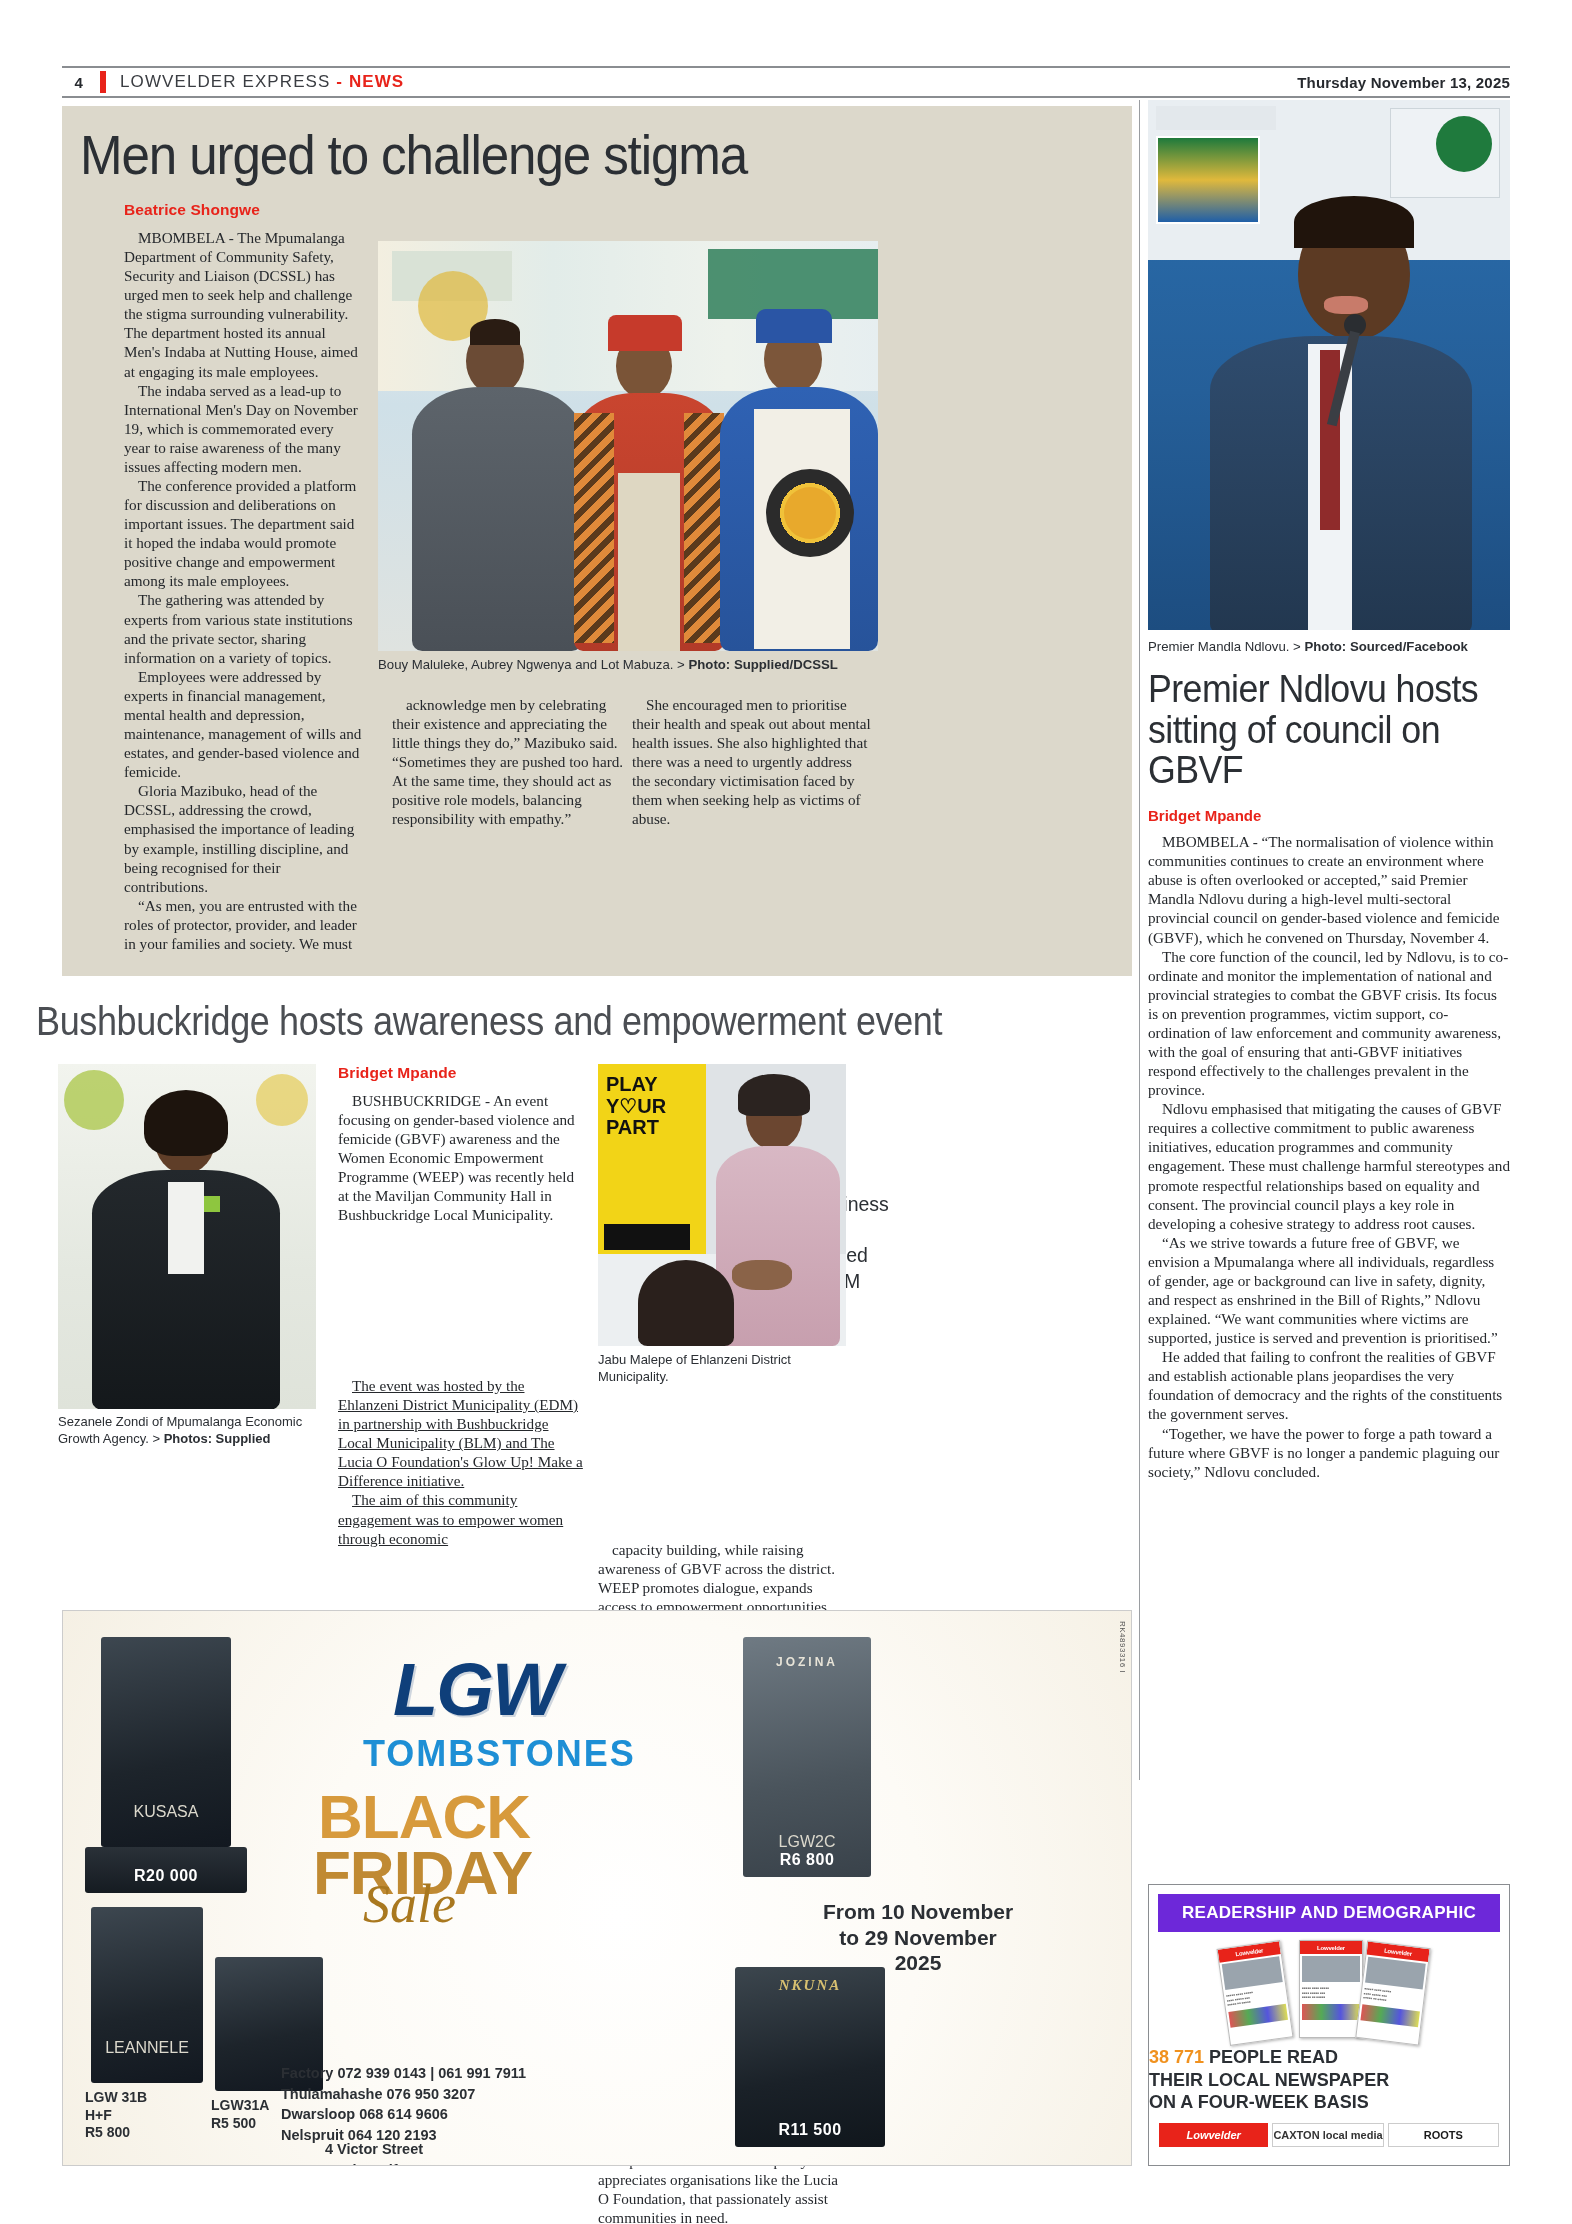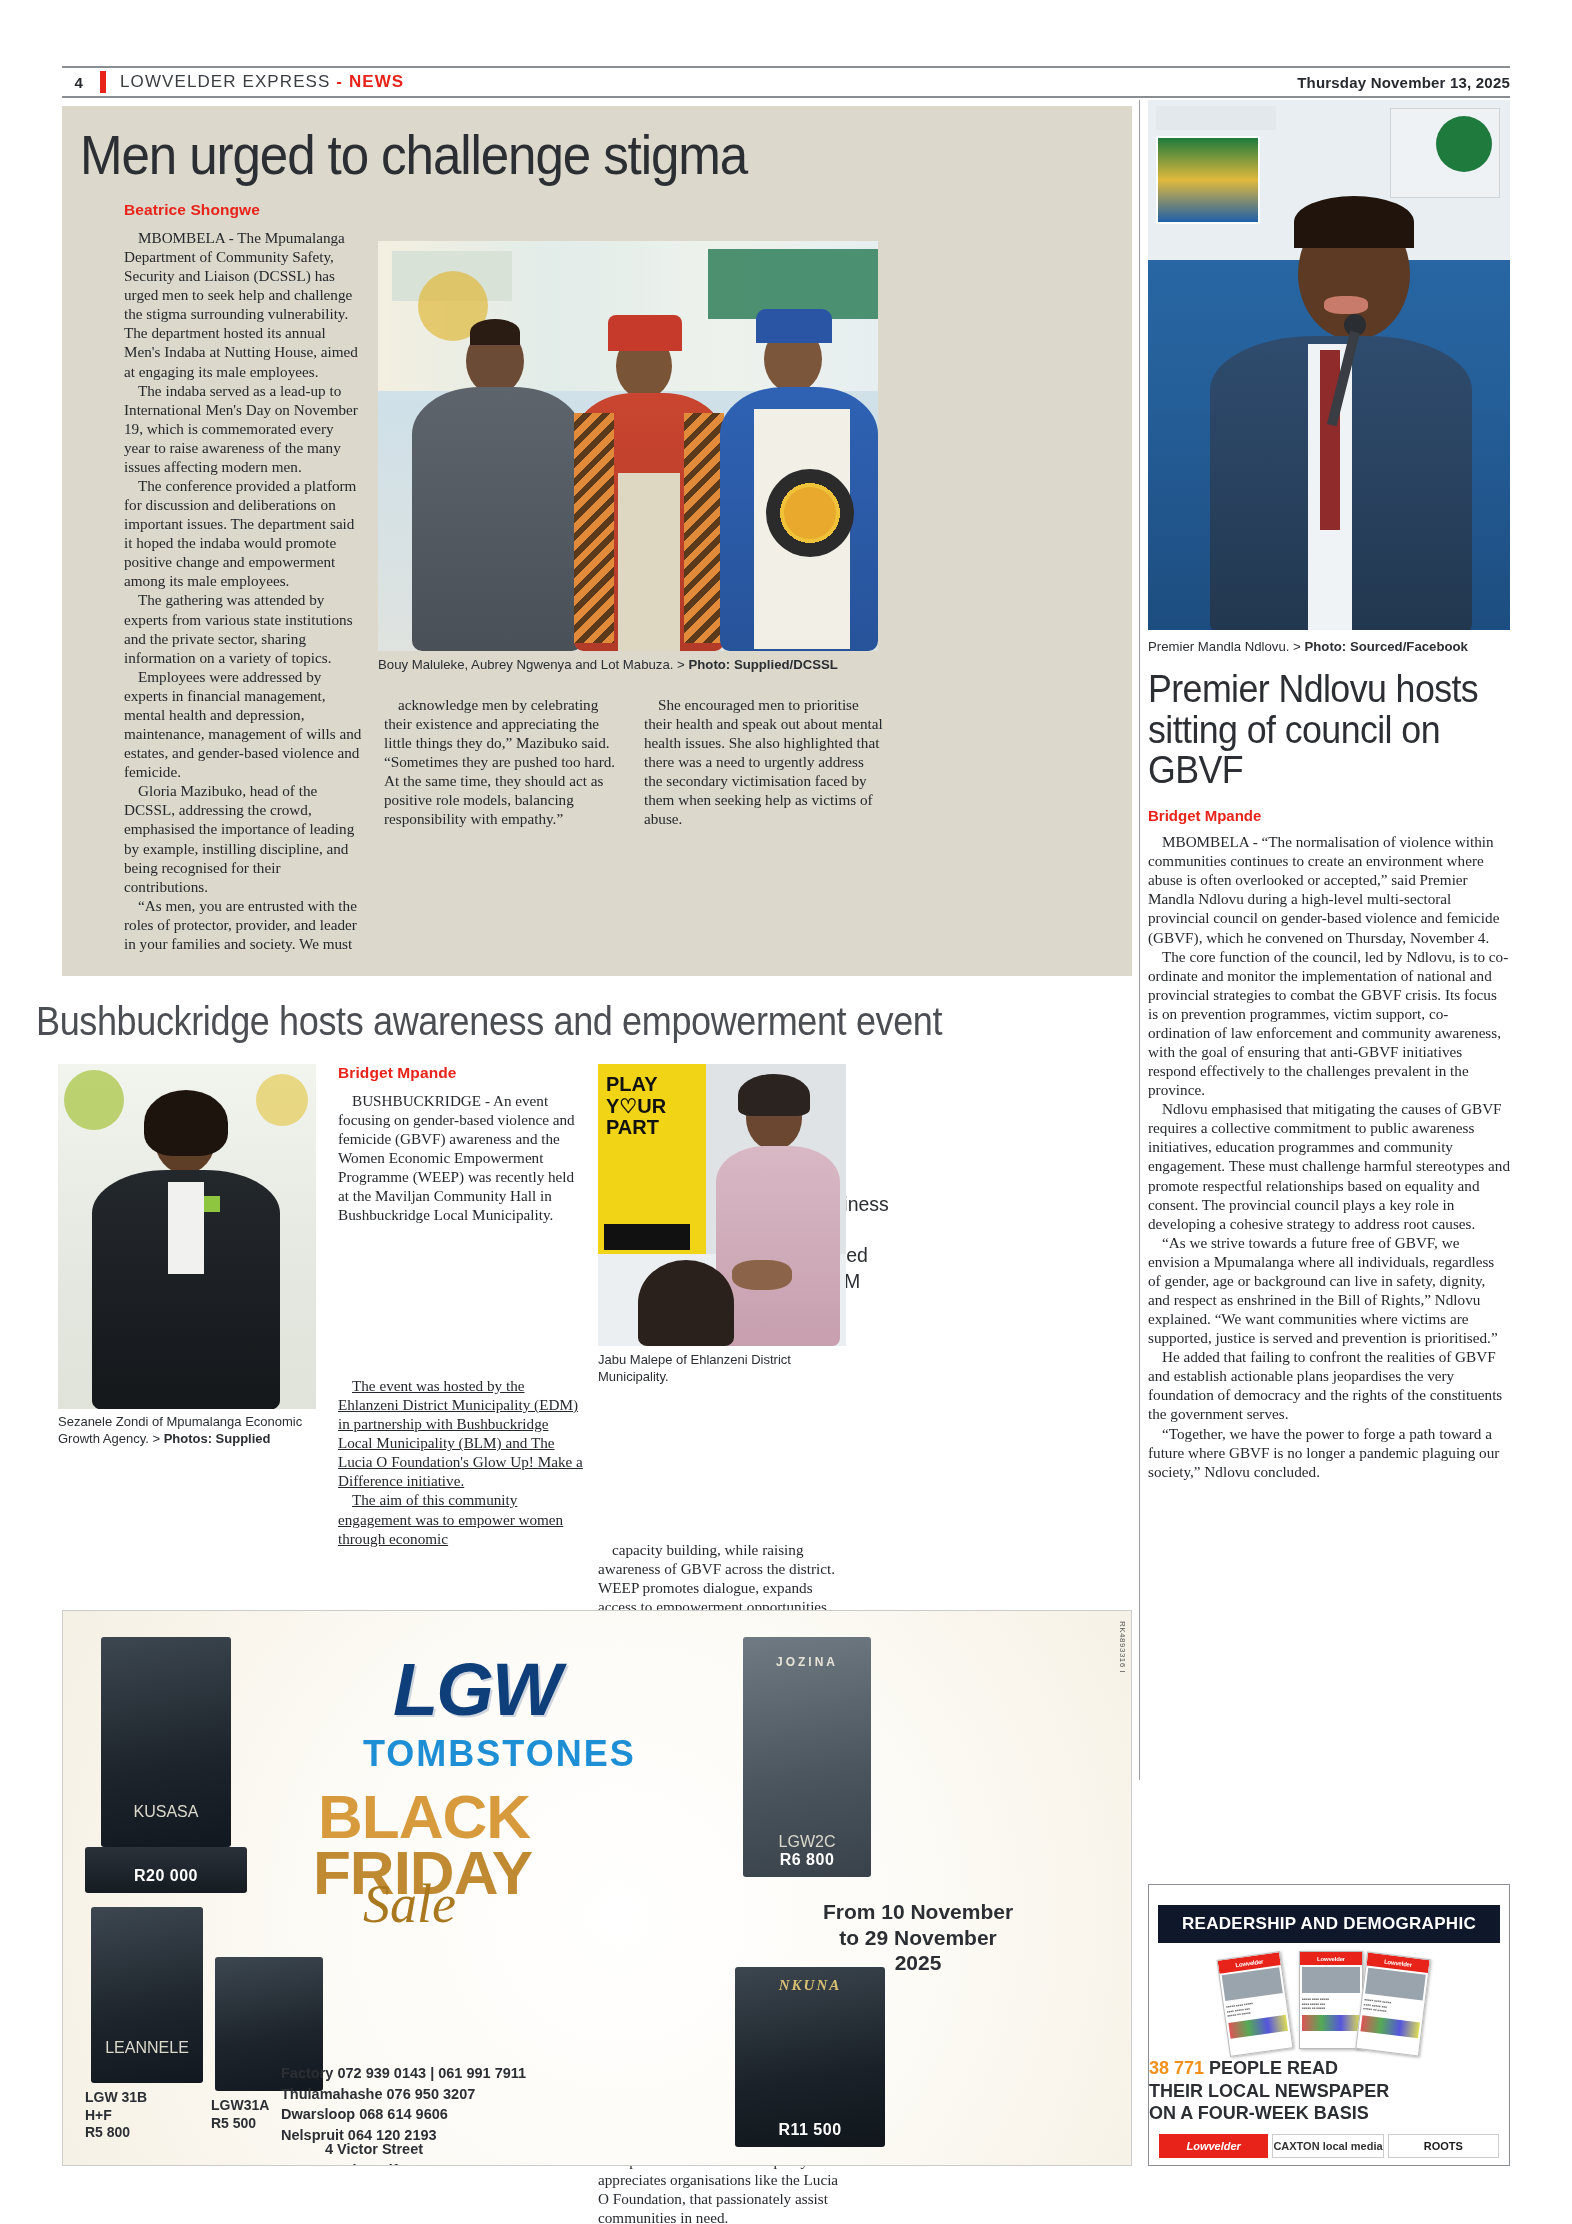--- a/index.html
+++ b/index.html
@@ -50,21 +50,21 @@
   .s1-left { position:absolute; left:0; top:0; width:238px; }
   .s1-photo {
     position:absolute; left:254px; top:40px; width:500px; height:410px;
     overflow:hidden; background:#2e6b9e;
   }
   .s1-caption {
     position:absolute; left:254px; top:456px; width:500px;
     font-size:13.2px; line-height:1.28; color:#2b2f34; font-weight:bold;
   }
   .s1-caption .cap-light { font-weight:normal; }
-  .s1-lower { position:absolute; left:260px; top:494px; width:500px; display:flex; gap:20px; }
+  .s1-lower { position:absolute; left:268px; top:494px; width:500px; display:flex; }
   .s1-lower .col { width:240px; }
 
   
   .rail { position:absolute; left:1148px; top:100px; width:362px; }
   .rail-photo { width:362px; height:530px; overflow:hidden; position:relative; background:#1e5fa8; }
   .rail-cap {
     margin-top:8px; font-size:13.2px; line-height:1.3; font-weight:bold; color:#2b2f34;
   }
   .rail-cap .cap-light { font-weight:normal; }
   .rail-head {
@@ -150,21 +150,21 @@
   .stone .price { position:absolute; bottom:8px; left:0; right:0; font-size:16px; font-weight:bold;
     color:#fff; letter-spacing:.5px; }
   .stone .code { position:absolute; bottom:26px; left:0; right:0; font-size:16px; color:#dcd9cd; }
 
   
   .readbox {
     position:absolute; left:1148px; top:1884px; width:362px; height:282px;
     border:1px solid #8a8d91; background:#fff; overflow:hidden;
   }
   .rb-title {
-    margin:20px 9px 0 9px; background:#0f172a; color:#fff; text-align:center;
+    margin:9px 9px 0 9px; background:#6d28d9; color:#fff; text-align:center;
     font-size:17px; font-weight:bold; letter-spacing:.3px; padding:9px 0;
   }
   .rb-papers { height:104px; position:relative; margin-top:6px; }
   .paper {
     position:absolute; width:64px; height:98px; background:#fff; border:1px solid #bbb;
     box-shadow:1px 1px 3px rgba(0,0,0,.3); overflow:hidden;
   }
   .paper .ptitle { height:13px; background:#e8231a; color:#fff; font-size:6px; font-weight:bold;
     display:flex; align-items:center; justify-content:center; letter-spacing:-.2px;}
   .paper .pbody { font-size:3px; line-height:1.5; padding:2px; color:#777; }

